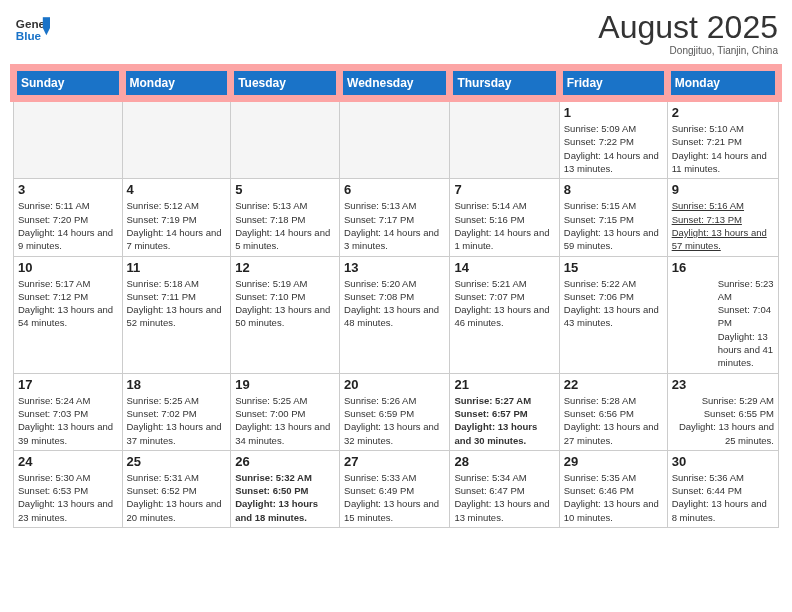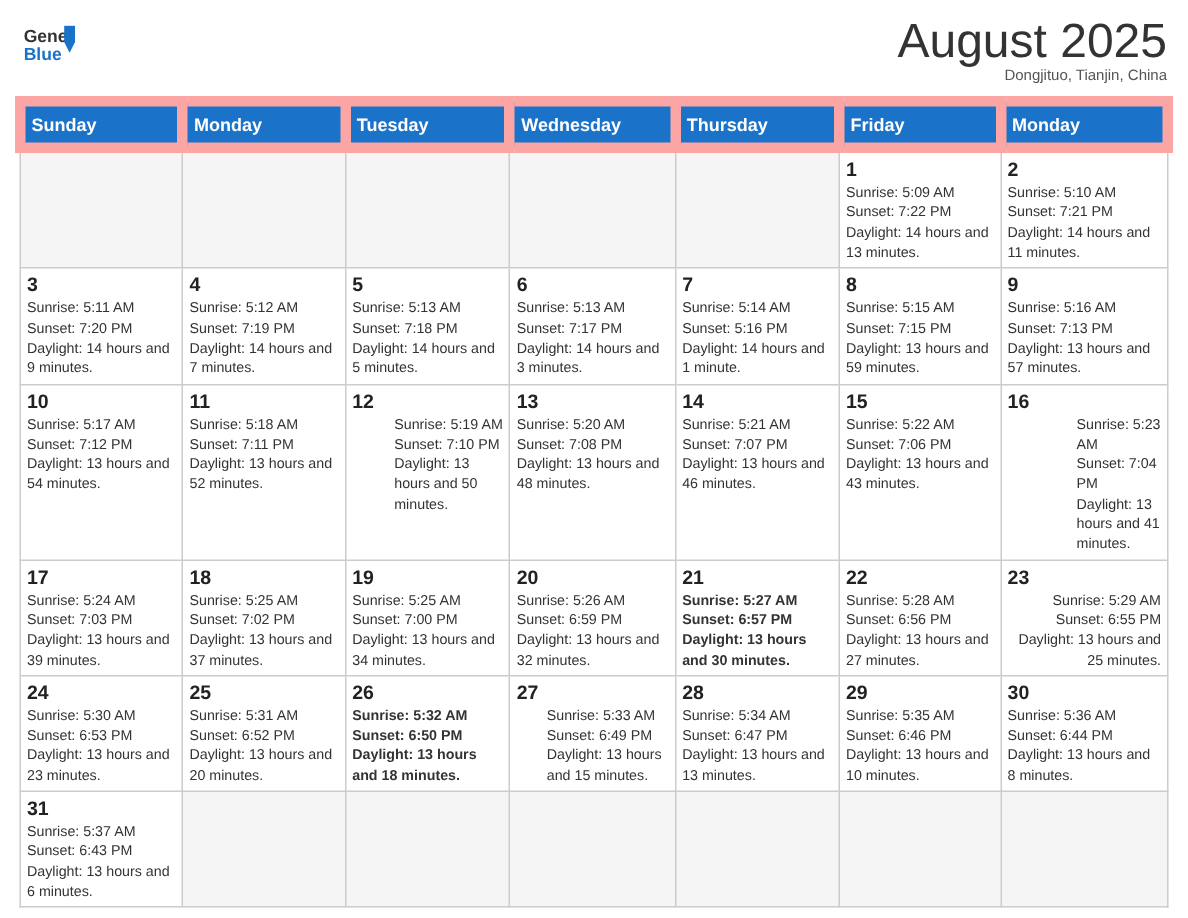--- a/index.html
+++ b/index.html
@@ -163,41 +163,41 @@
 Daylight: 14 hours and 1 minute.</div>
         </td>
         <td>
           <span class="day-num">8</span>
           <div class="day-info" style="white-space: pre-line;">Sunrise: 5:15 AM
 Sunset: 7:15 PM
 Daylight: 13 hours and 59 minutes.</div>
         </td>
         <td>
           <span class="day-num">9</span>
-          <div class="day-info" style="white-space: pre-line;">Sunrise: 5:16 AM
+          <div class="day-info" style="white-space: pre-line; text-decoration: underline;">Sunrise: 5:16 AM
 Sunset: 7:13 PM
 Daylight: 13 hours and 57 minutes.</div>
         </td>
       </tr>
       <tr>
         <td>
           <span class="day-num">10</span>
           <div class="day-info" style="white-space: pre-line;">Sunrise: 5:17 AM
 Sunset: 7:12 PM
 Daylight: 13 hours and 54 minutes.</div>
         </td>
         <td>
           <span class="day-num">11</span>
           <div class="day-info" style="white-space: pre-line;">Sunrise: 5:18 AM
 Sunset: 7:11 PM
 Daylight: 13 hours and 52 minutes.</div>
         </td>
         <td>
           <span class="day-num">12</span>
-          <div class="day-info" style="white-space: pre-line; margin-left: 28px;">Sunrise: 5:19 AM
+          <div class="day-info" style="white-space: pre-line;">Sunrise: 5:19 AM
 Sunset: 7:10 PM
 Daylight: 13 hours and 50 minutes.</div>
         </td>
         <td>
           <span class="day-num">13</span>
           <div class="day-info" style="white-space: pre-line;">Sunrise: 5:20 AM
 Sunset: 7:08 PM
 Daylight: 13 hours and 48 minutes.</div>
         </td>
         <td>
@@ -277,21 +277,21 @@
 Daylight: 13 hours and 20 minutes.</div>
         </td>
         <td>
           <span class="day-num">26</span>
           <div class="day-info" style="white-space: pre-line; font-weight: bold;">Sunrise: 5:32 AM
 Sunset: 6:50 PM
 Daylight: 13 hours and 18 minutes.</div>
         </td>
         <td>
           <span class="day-num">27</span>
-          <div class="day-info" style="white-space: pre-line; margin-left: 20px;">Sunrise: 5:33 AM
+          <div class="day-info" style="white-space: pre-line;">Sunrise: 5:33 AM
 Sunset: 6:49 PM
 Daylight: 13 hours and 15 minutes.</div>
         </td>
         <td>
           <span class="day-num">28</span>
           <div class="day-info" style="white-space: pre-line;">Sunrise: 5:34 AM
 Sunset: 6:47 PM
 Daylight: 13 hours and 13 minutes.</div>
         </td>
         <td>
@@ -300,28 +300,14 @@
 Sunset: 6:46 PM
 Daylight: 13 hours and 10 minutes.</div>
         </td>
         <td>
           <span class="day-num">30</span>
           <div class="day-info" style="white-space: pre-line;">Sunrise: 5:36 AM
 Sunset: 6:44 PM
 Daylight: 13 hours and 8 minutes.</div>
         </td>
       </tr>
-      <tr class="last-row">
-        <td>
-          <span class="day-num">31</span>
-          <div class="day-info" style="white-space: pre-line;">Sunrise: 5:37 AM
-Sunset: 6:43 PM
-Daylight: 13 hours and 6 minutes.</div>
-        </td>
-        <td class="empty"></td>
-        <td class="empty"></td>
-        <td class="empty"></td>
-        <td class="empty"></td>
-        <td class="empty"></td>
-        <td class="empty"></td>
-      </tr>
     </tbody>
 </table>
 
 </body></html>

